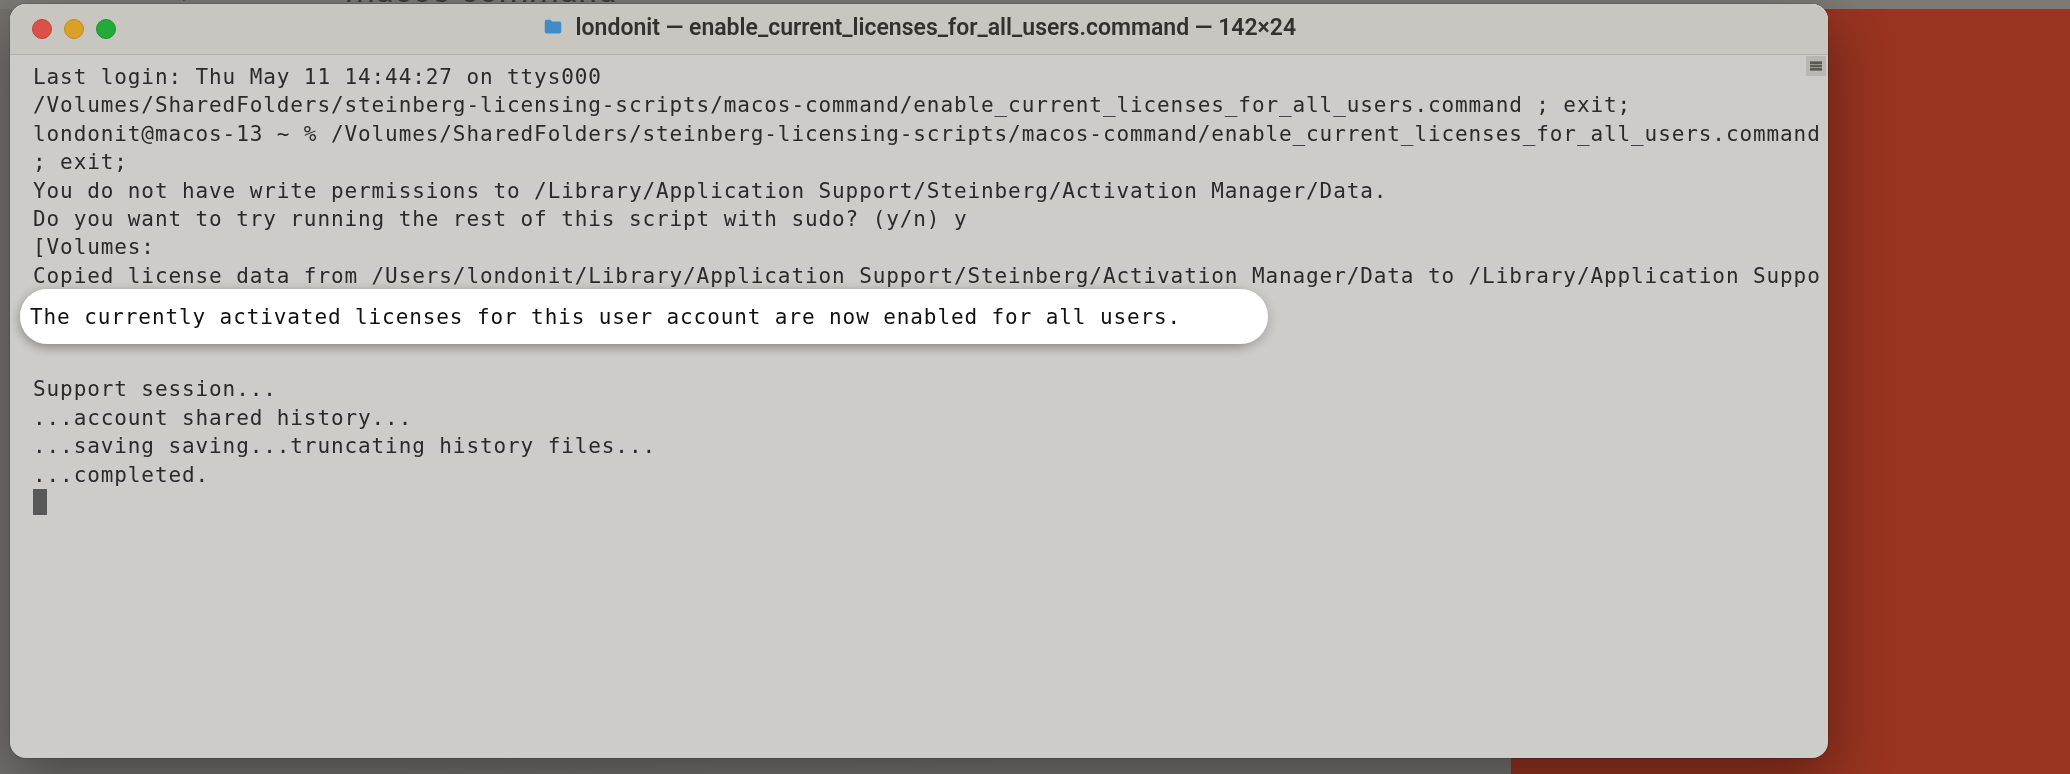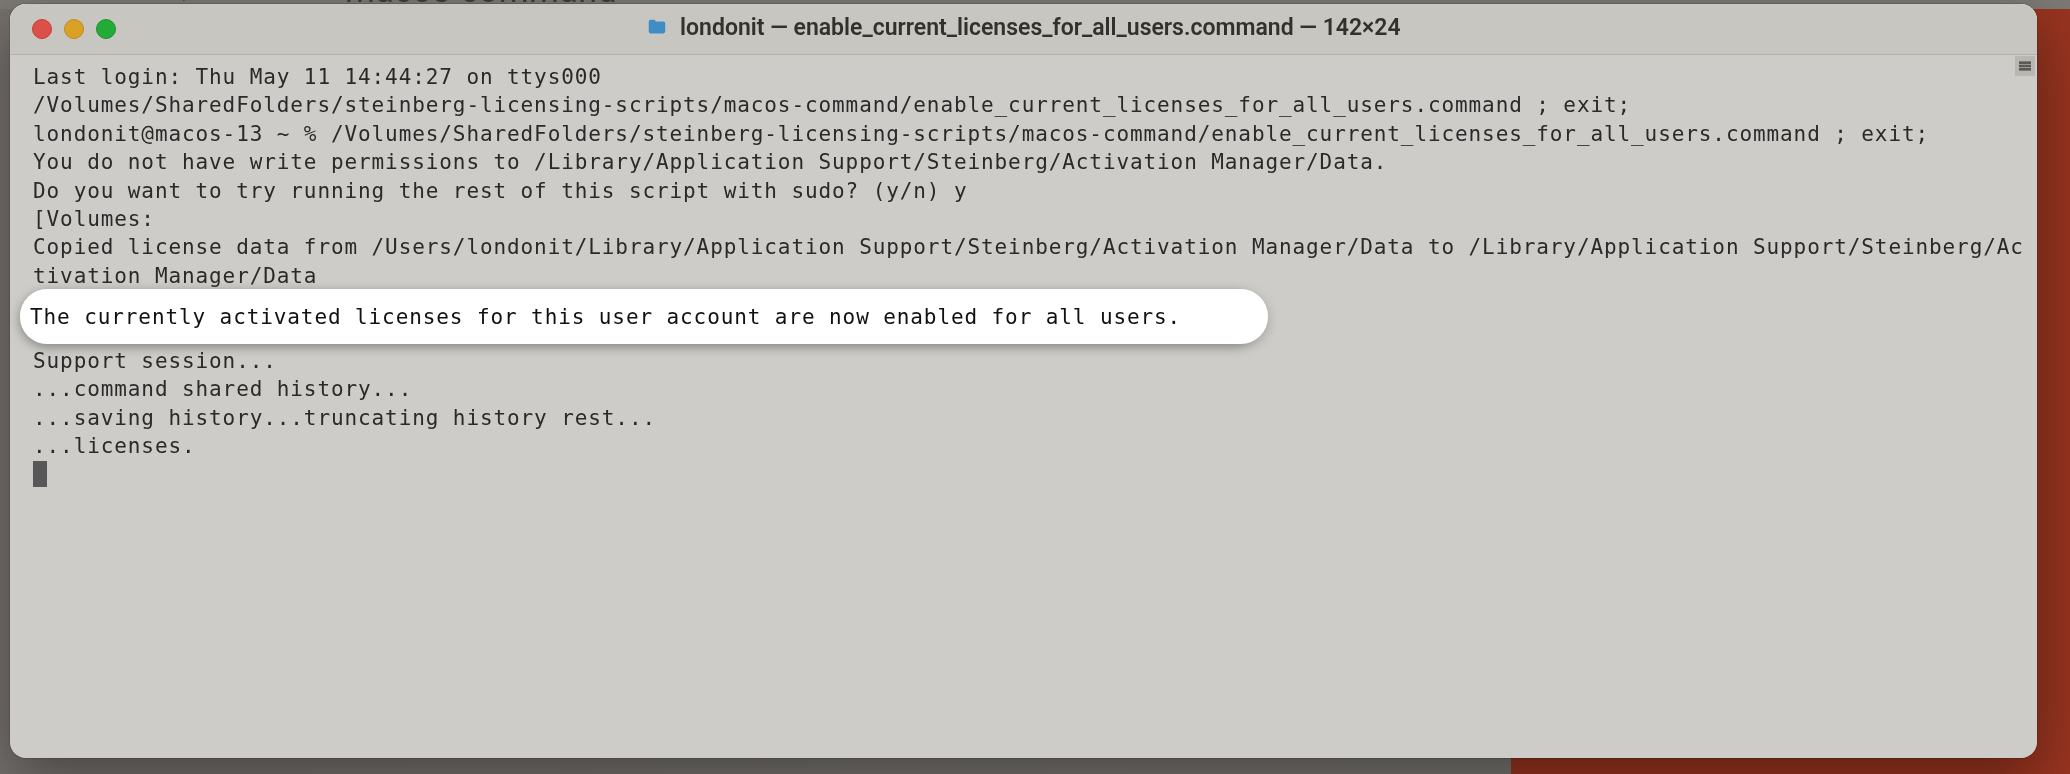--- a/index.html
+++ b/index.html
@@ -1,21 +1,21 @@
 <!DOCTYPE html>
 <html><head>
 <meta charset="utf-8">
 <style>
   html,body{margin:0;padding:0;width:2070px;height:774px;background:#3a2a2a;font-family:-apple-system,BlinkMacSystemFont,"Segoe UI",Roboto,sans-serif;overflow:hidden;}
   .backdrop{position:absolute;inset:0;background:linear-gradient(90deg,#a8a19c 0%,#aca7a2 73%,#d94a2e 73%,#d94a2e 100%);filter:brightness(0.7);}
   .bgbar{position:absolute;top:0;left:0;right:0;height:9px;background:#b3aea9;}
   .bgnav{position:absolute;top:-40px;left:160px;width:110px;height:60px;display:flex;align-items:center;}
   .bgnav svg{width:40px;height:40px;color:#666;}
   .bgtxt{position:absolute;top:-30px;left:345px;color:#5a5552;font-size:34px;letter-spacing:0.5px;}
-  .terminal{position:absolute;top:4px;left:10px;width:2027px;height:754px;border-radius:16px;background:#efeee9;box-shadow:0 20px 60px rgba(0,0,0,.4),0 0 0 1px rgba(0,0,0,.12);overflow:hidden;}
+  .terminal{position:absolute;top:4px;left:10px;width:1818px;height:754px;border-radius:16px;background:#efeee9;box-shadow:0 20px 60px rgba(0,0,0,.4),0 0 0 1px rgba(0,0,0,.12);overflow:hidden;}
   .titlebar{height:50px;display:flex;align-items:center;background:#e9e7e0;border-bottom:1px solid #d2d0c8;position:relative;}
   .traffic{display:flex;gap:12px;margin-left:22px;}
   .tl{width:18px;height:18px;border-radius:50%;}
   .tl.red{background:#ff5f57;border:1px solid #e24b41;}
   .tl.yel{background:#febc2e;border:1px solid #e1a125;}
   .tl.grn{background:#28c840;border:1px solid #20ac34;}
   .title{position:absolute;left:0;right:0;text-align:center;font-size:23px;color:#3b3a36;font-weight:600;pointer-events:none;letter-spacing:0px;}
   .title .ico{display:inline-block;vertical-align:-3px;margin-right:6px;}
   .title .ico svg{width:22px;height:22px;}
   .body{position:absolute;top:50px;left:0;right:0;bottom:0;padding:6px 0 0 20px;overflow:hidden;}
@@ -75,23 +75,23 @@
 <pre><span>Last login: Thu May 11 14:44:27 on ttys000</span>
 <span>/Volumes/SharedFolders/steinberg-licensing-scripts/macos-command/enable_current_licenses_for_all_users.command ; exit;</span>
 <span>londonit@macos-13 ~ % /Volumes/SharedFolders/steinberg-licensing-scripts/macos-command/enable_current_licenses_for_all_users.command ; exit;</span>
 <span>You do not have write permissions to /Library/Application Support/Steinberg/Activation Manager/Data.</span>
 <span>Do you want to try running the rest of this script with sudo? (y/n) y</span>
 [<span>Volumes:</span>
 <span>Copied license data from /Users/londonit/Library/Application Support/Steinberg/Activation Manager/Data to /Library/Application Support/Steinberg/Activation Manager/Data</span>
 <span>The currently activated licenses for this user account are now enabled for all users.</span>
 <span></span>
 <span>Support session...</span>
-<span>...command shared history...</span>
-<span>...saving history...truncating history rest...</span>
-<span>...licenses.</span>
+<span>...account shared history...</span>
+<span>...saving saving...truncating history files...</span>
+<span>...completed.</span>
 <span class="cursor"></span></pre>
   </div>
 
   <div class="dimmer"></div>
 
   <div style="position:absolute;top:285px;left:10px;width:1238px;height:55px;border-radius:27px;background:#ffffff;box-shadow:0 3px 12px rgba(0,0,0,.2);z-index:5;display:flex;align-items:center;padding-left:10px;">
     <span style="font-family:Menlo,'SF Mono',Consolas,monospace;font-size:21px;color:#111;letter-spacing:0.9px;">The currently activated licenses for this user account are now enabled for all users.</span>
   </div>
 </div>
 

